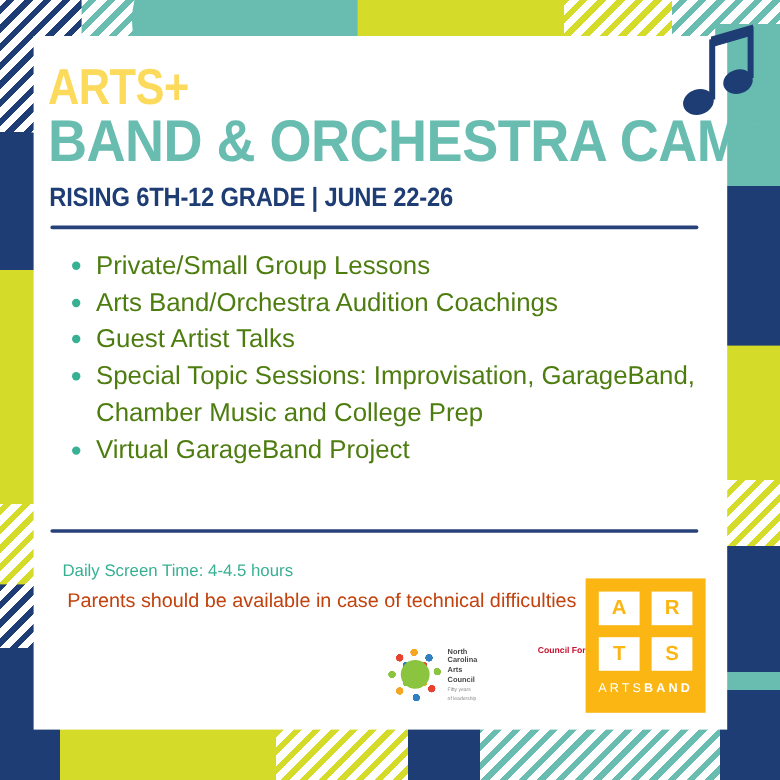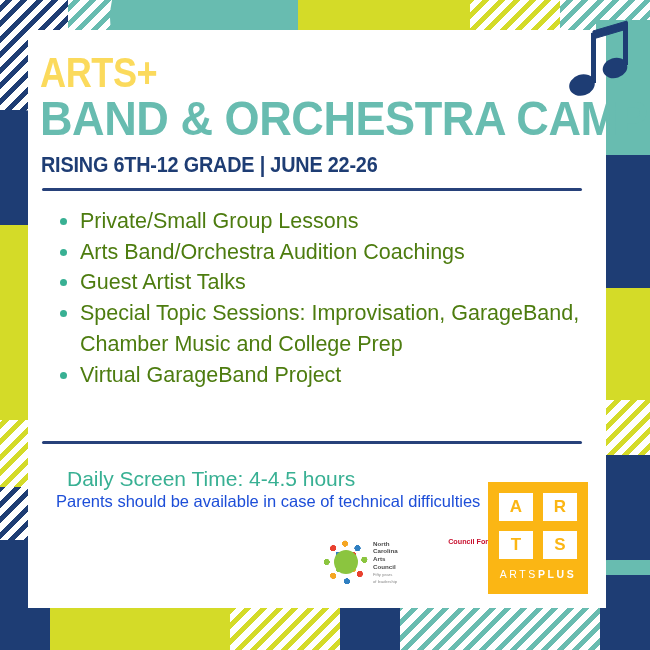--- a/index.html
+++ b/index.html
@@ -245,29 +245,29 @@
     content: "";
     position: absolute;
     left: 4px; top: 12px;
     width: 7px; height: 7px;
     border-radius: 50%;
     background: #38b093;
   }
 
   .note-1 {
     position: absolute;
-    left: 39px; top: 437px;
+    left: 24px; top: 437px;
     color: #38b093;
-    font-size: 21px;
+    font-size: 14px;
     font-family: "Liberation Sans", sans-serif;
   }
   .note-2 {
     position: absolute;
     left: 28px; top: 462px;
-    color: #1d4ed8;
+    color: #c2410c;
     font-size: 16.5px;
     font-family: "Liberation Sans", sans-serif;
   }
 
   .website {
     position: absolute;
     left: 24px; top: 512px;
     color: #27ae8f;
     font-size: 28px;
     font-weight: 700;
@@ -508,17 +508,17 @@
       <div class="asc-tag">Council For ALL.</div>
     </div>
 
     <div class="logo-artsplus">
       <div class="ap-grid">
         <div class="ap-cell">A</div>
         <div class="ap-cell">R</div>
         <div class="ap-cell">T</div>
         <div class="ap-cell">S</div>
       </div>
-      <div class="ap-word"><span>ARTS</span><b>PLUS</b></div>
+      <div class="ap-word"><span>ARTS</span><b>BAND</b></div>
     </div>
 
   </div>
 </div>
 
 </body></html>

